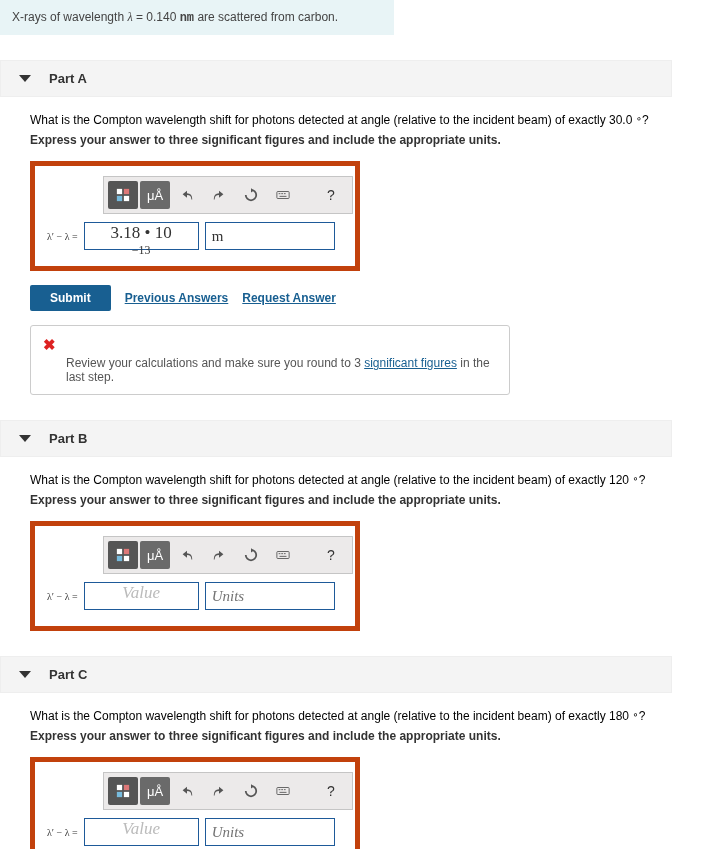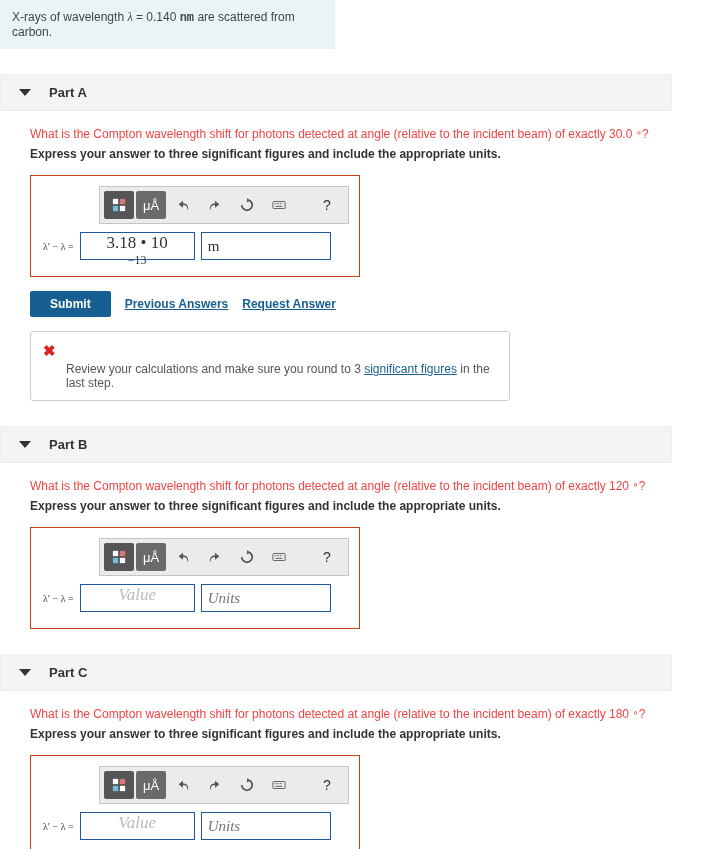--- a/index.html
+++ b/index.html
@@ -1,29 +1,29 @@
 <!DOCTYPE html>
 <html><head>
 <meta charset="utf-8">
 <style>
   body { font-family: Arial, sans-serif; font-size: 12px; color: #333; background: #fff; margin: 0; padding: 0; width: 727px; }
-  .intro-box { background: #e8f4f6; padding: 10px 12px; margin-bottom: 25px; width: 335px; box-sizing: border-box; }
+  .intro-box { background: #e8f4f6; padding: 10px 12px; margin-bottom: 25px; width: 394px; box-sizing: border-box; }
   .intro-box span { color: #444; }
   .lambda { font-family: 'Times New Roman', serif; font-style: italic; }
 
   .part { margin-bottom: 25px; }
   .part-header { background: #f4f4f4; border: 1px solid #eee; padding: 10px 18px; display: flex; align-items: center; margin-right: 55px; }
   .triangle { width:0; height:0; border-left:6px solid transparent; border-right:6px solid transparent; border-top:7px solid #333; margin-right: 18px; }
   .part-title { font-weight: bold; font-size: 13px; }
 
   .part-body { padding: 16px 0 0 30px; }
-  .question { margin-bottom: 6px; color:#ef4444; }
+  .question { margin-bottom: 6px; color:#000000; }
   .instruct { font-weight: bold; margin-bottom: 14px; }
 
-  .answer-box { border: 1px solid #c2410c; padding: 10px 12px 16px; width: 330px; box-sizing: border-box; }
+  .answer-box { border: 5px solid #c2410c; padding: 10px 12px 16px; width: 330px; box-sizing: border-box; }
   .toolbar { background: #eceaea; border:1px solid #c5c5c5; padding: 4px; display:flex; align-items:center; width: 240px; margin-left: 56px; margin-bottom: 8px; }
   .tb-btn { width:28px; height:26px; display:flex; align-items:center; justify-content:center; margin-right:2px; border:1px solid transparent; border-radius:2px; font-size:13px; }
   .tb-btn.dark { background:#555; color:#fff; }
   .tb-btn.dark2 { background:#6a6a6a; color:#fff; }
   .tb-btn.help { margin-left:auto; font-size:14px; }
   
   .input-row { display:flex; align-items:center; }
   .eqlabel { font-family:'Times New Roman', serif; font-size:10px; margin-right:6px; white-space:nowrap; }
   .val-field { border:1px solid #1e5a99; height:28px; padding:0 6px; display:flex; align-items:center; font-family:'Times New Roman', serif; font-size:17px; box-sizing:border-box;flex-direction:column; }
   .val-field.inactive { color:#bbb; font-style:italic; }

